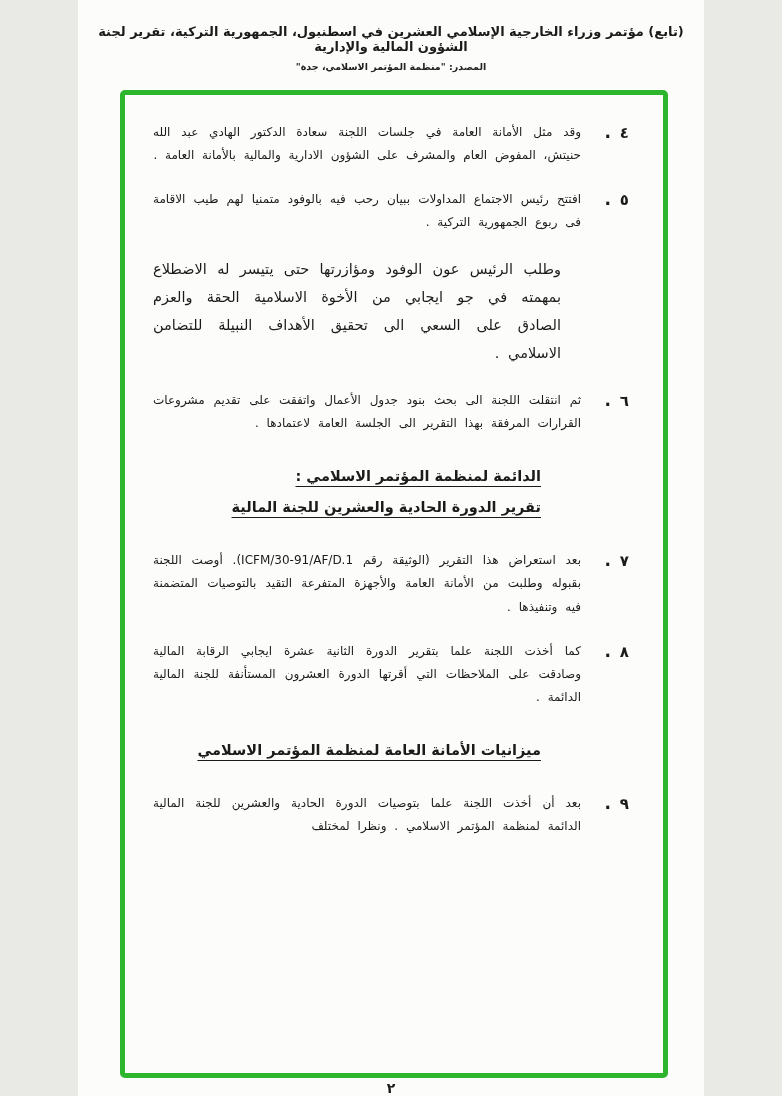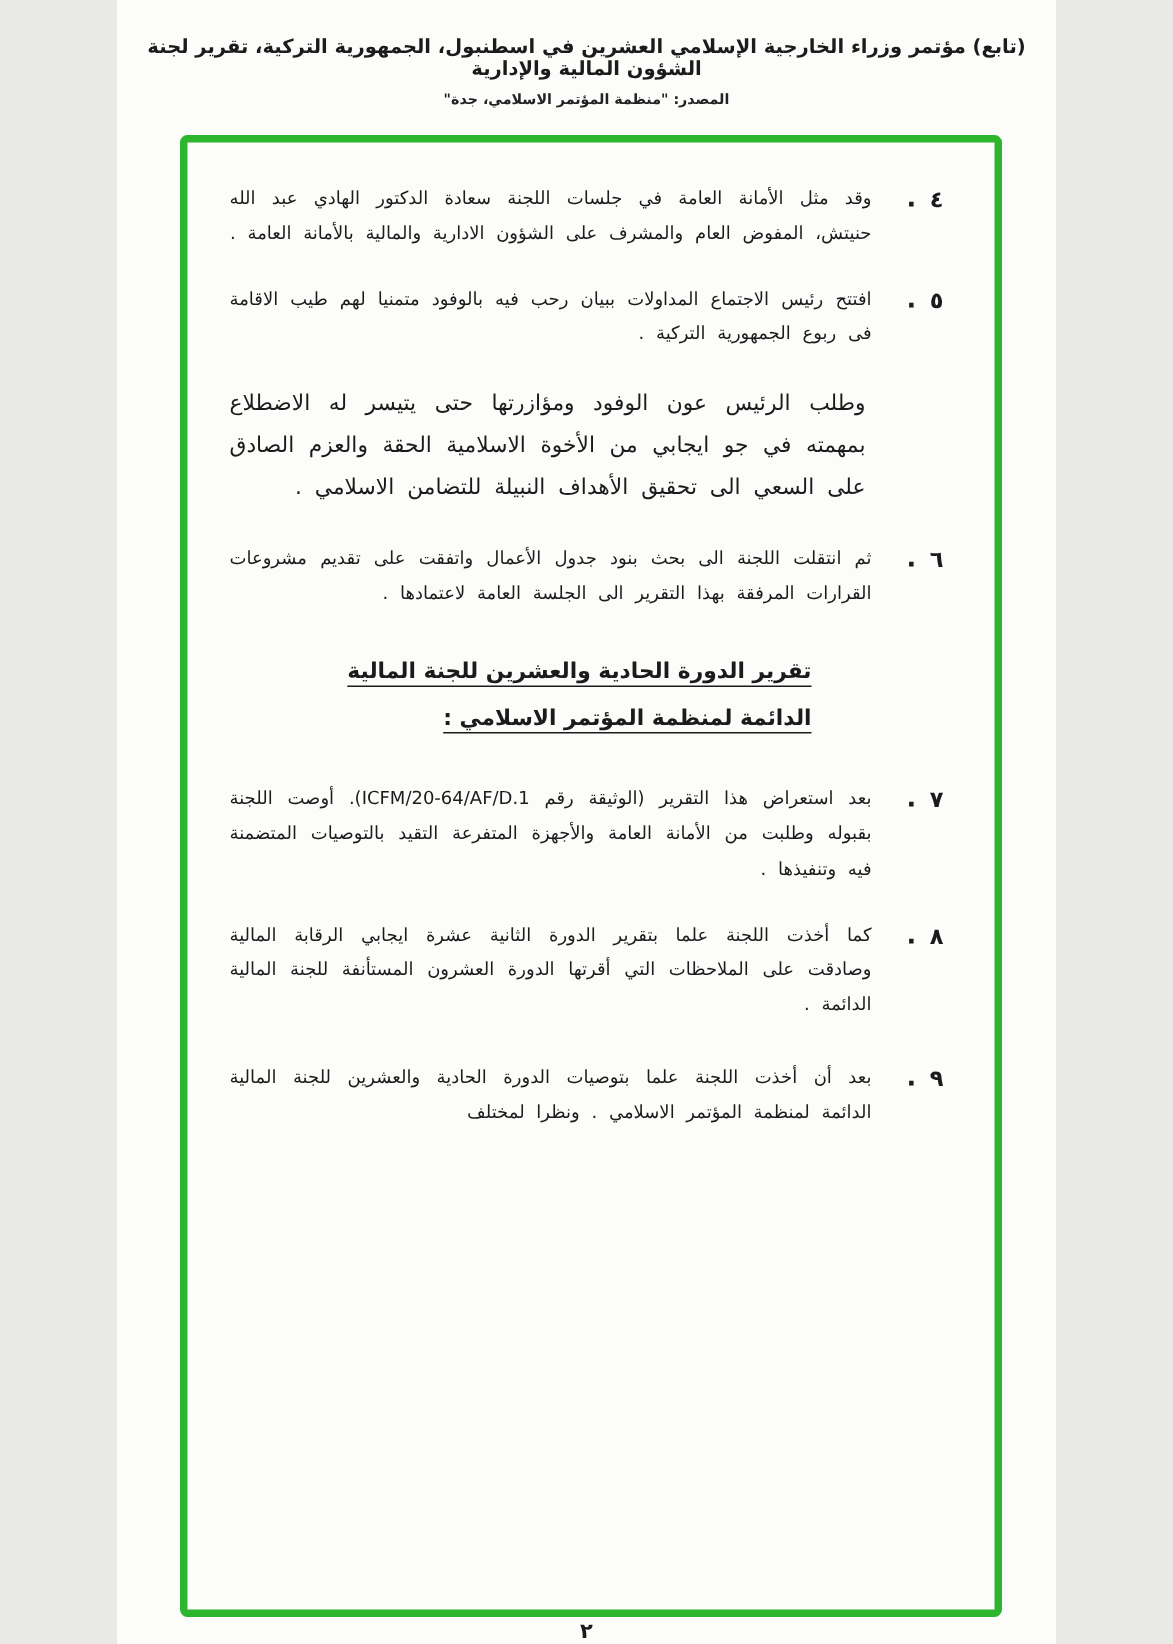--- a/index.html
+++ b/index.html
@@ -63,21 +63,21 @@
     line-height: 1.6;
   }
   .item .text {
     flex: 1 1 auto;
     font-size: 12px;
     line-height: 1.93;
     text-align: justify;
     word-spacing: 4px;
   }
   .plain-para {
-    margin: 0 52px 21px 0;
+    margin: 0 68px 21px 0;
     font-size: 14.5px;
     line-height: 1.93;
     text-align: justify;
     word-spacing: 4px;
   }
   .section-heading {
     margin: 26px 88px 26px 0;
     font-size: 14.5px;
     font-weight: bold;
     line-height: 2.15;
@@ -129,41 +129,42 @@
 
     <div class="item">
       <div class="marker">
         <span class="num">٦</span>
         <span class="dot">·</span>
       </div>
       <div class="text">ثم انتقلت اللجنة الى بحث بنود جدول الأعمال واتفقت على تقديم مشروعات القرارات المرفقة بهذا التقرير الى الجلسة العامة لاعتمادها .</div>
     </div>
 
     <div class="section-heading">
+      <div class="hline">الدائمة لمنظمة المؤتمر الاسلامي :</div>
       <div class="hline">تقرير الدورة الحادية والعشرين للجنة المالية</div>
-      <div class="hline">الدائمة لمنظمة المؤتمر الاسلامي :</div>
     </div>
 
     <div class="item">
       <div class="marker">
         <span class="num">٧</span>
         <span class="dot">·</span>
       </div>
-      <div class="text">بعد استعراض هذا التقرير (الوثيقة رقم ICFM/20-64/AF/D.1). أوصت اللجنة بقبوله وطلبت من الأمانة العامة والأجهزة المتفرعة التقيد بالتوصيات المتضمنة فيه وتنفيذها .</div>
+      <div class="text">بعد استعراض هذا التقرير (الوثيقة رقم ICFM/30-91/AF/D.1). أوصت اللجنة بقبوله وطلبت من الأمانة العامة والأجهزة المتفرعة التقيد بالتوصيات المتضمنة فيه وتنفيذها .</div>
     </div>
 
     <div class="item">
       <div class="marker">
         <span class="num">٨</span>
         <span class="dot">·</span>
       </div>
       <div class="text">كما أخذت اللجنة علما بتقرير الدورة الثانية عشرة ايجابي الرقابة المالية وصادقت على الملاحظات التي أقرتها الدورة العشرون المستأنفة للجنة المالية الدائمة .</div>
     </div>
 
     <div class="section-heading">
+      <div class="hline">ميزانيات الأمانة العامة لمنظمة المؤتمر الاسلامي</div>
     </div>
 
     <div class="item">
       <div class="marker">
         <span class="num">٩</span>
         <span class="dot">·</span>
       </div>
       <div class="text">بعد أن أخذت اللجنة علما بتوصيات الدورة الحادية والعشرين للجنة المالية الدائمة لمنظمة المؤتمر الاسلامي . ونظرا لمختلف</div>
     </div>
 

